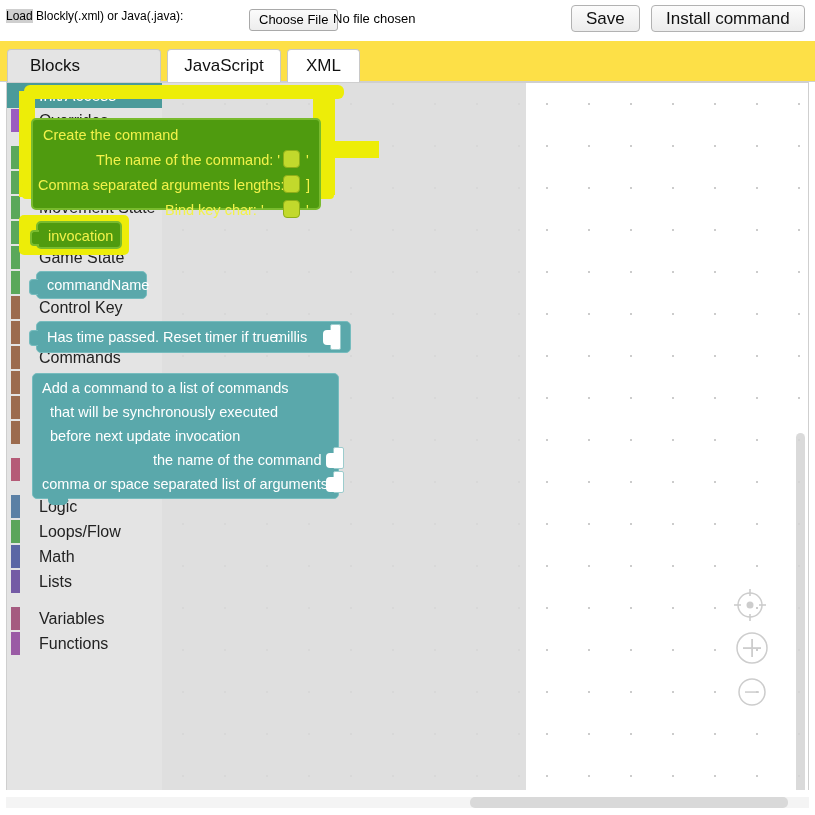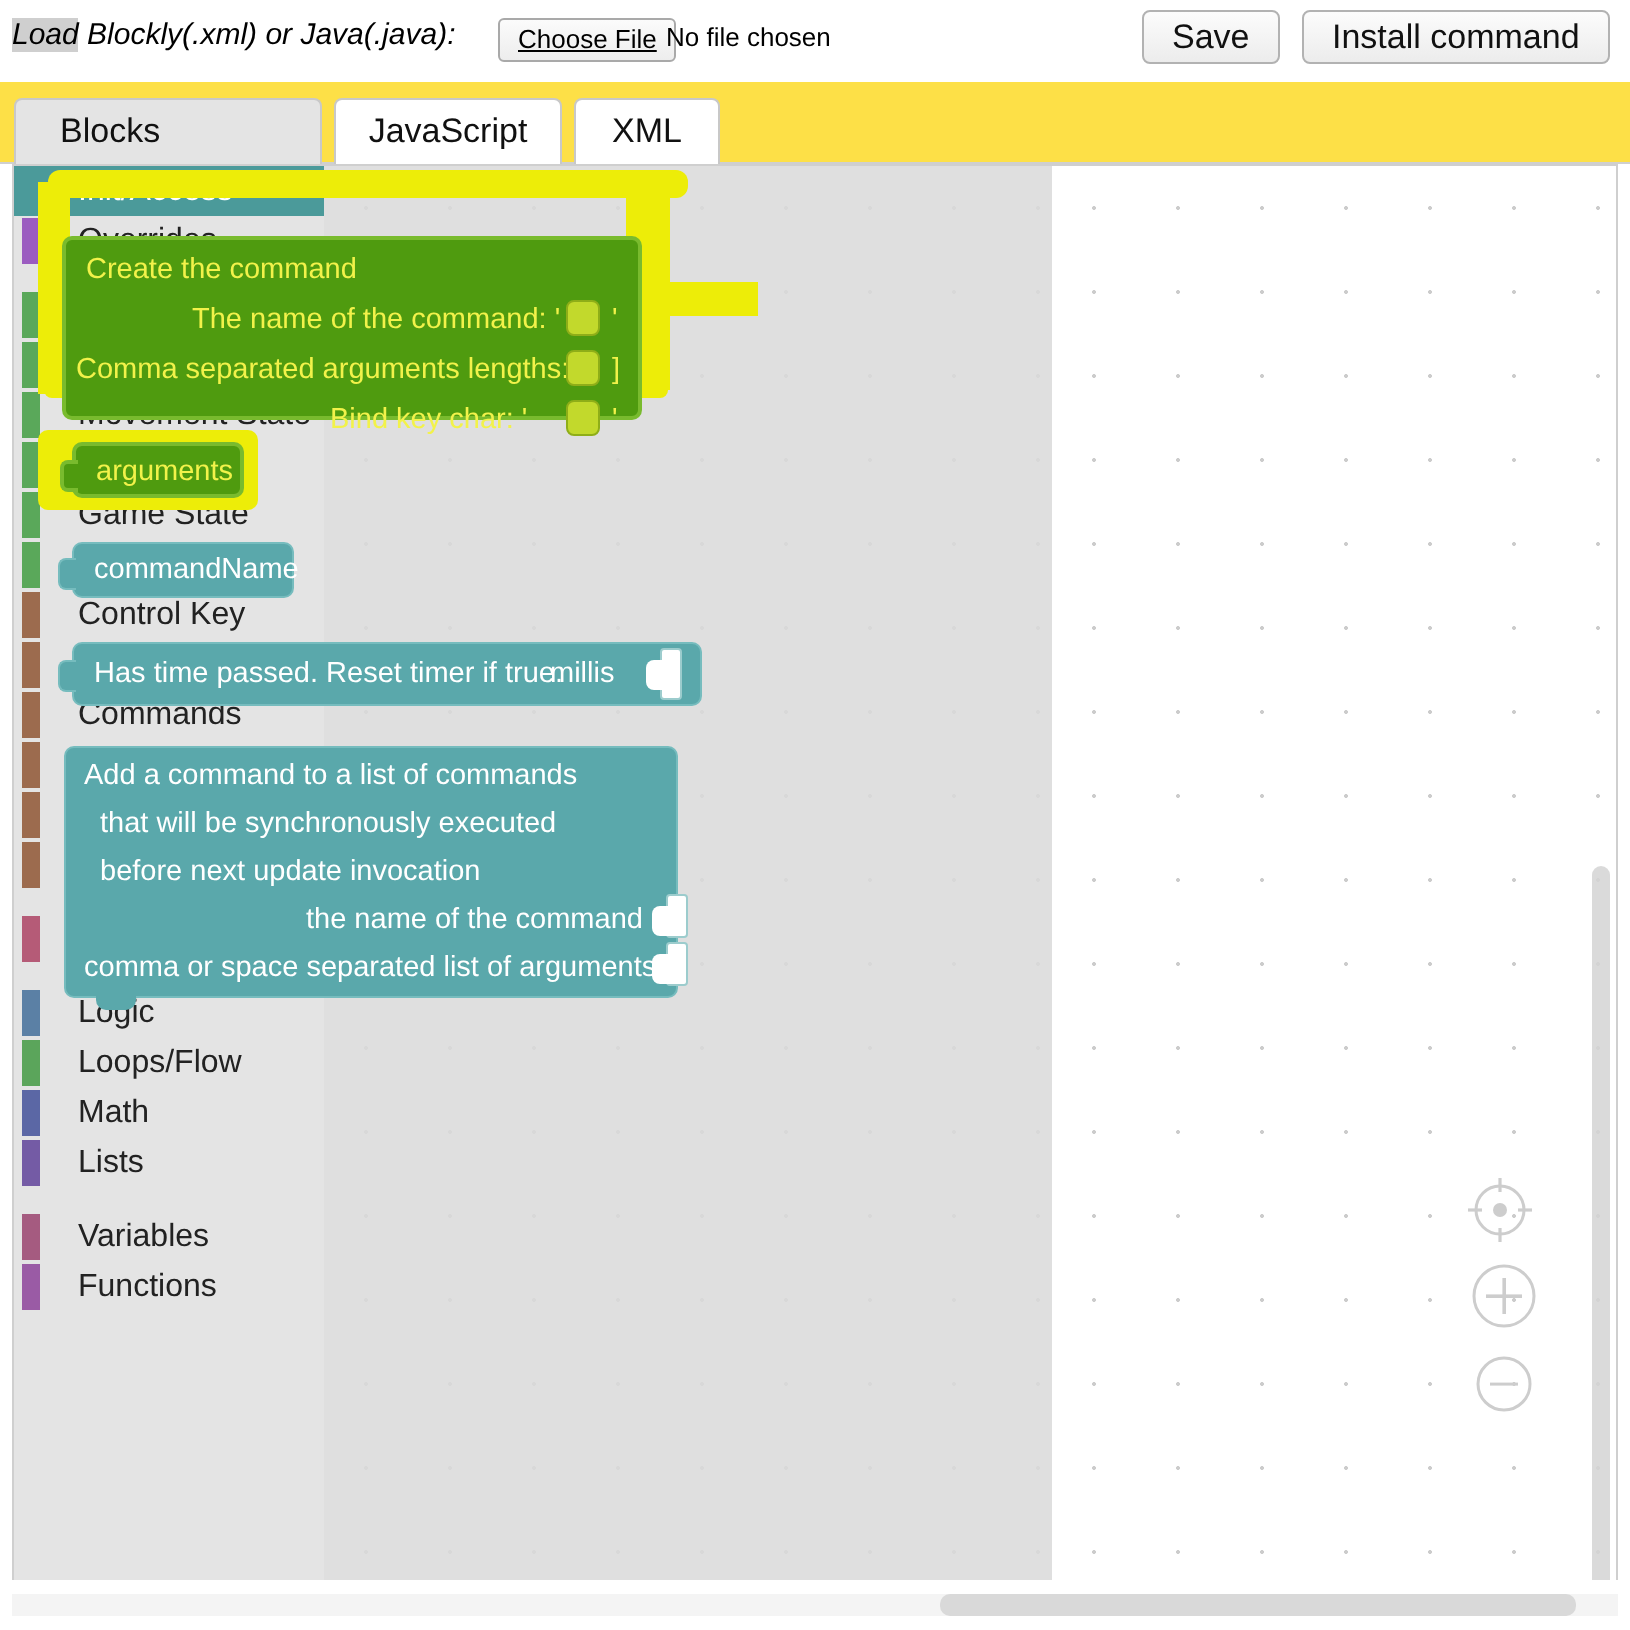--- a/index.html
+++ b/index.html
@@ -16,32 +16,31 @@
     background: #ffffff;
   }
 
   
   .topbar {
     position: absolute; left: 0; top: 0; width: 815px; height: 41px;
     background: #ffffff;
   }
   .loadlabel {
     position: absolute; left: 6px; top: 9px;
-    font-style: italic; font-size: 15px; color: #000;
+    font-size: 12px; color: #000;
     white-space: nowrap;
   }
   .loadlabel .sel { background: #cfcfcf; }
   .choose-file {
     position: absolute; left: 249px; top: 9px;
     height: 22px; padding: 1px 9px 2px 9px;
     border: 1px solid #a9a9a9; border-radius: 3px;
     background: linear-gradient(#fbfbfb,#ededed);
     font-size: 13px; color: #000; line-height: 18px;
     font-family: "Liberation Sans", sans-serif;
-    text-decoration: underline;
   }
   .nofile {
     position: absolute; left: 333px; top: 11px;
     font-size: 13px; color: #000;
   }
   .btn-std {
     position: absolute; top: 5px;
     height: 27px; padding: 0 14px;
     border: 1px solid #b2b2b2; border-radius: 4px;
     background: linear-gradient(#fcfcfc,#ececec);
@@ -301,21 +300,21 @@
       <div class="field" style="left:250px; top:55px;"></div>
       <div class="blk-line" style="left:273px; top:57px;">]</div>
 
       <div class="blk-line" style="left:132px; top:82px;">Bind key char: '</div>
       <div class="field" style="left:250px; top:80px;"></div>
       <div class="blk-line" style="left:273px; top:82px;">'</div>
     </div>
 
     <div class="blk blk-green" id="blk-arguments" style="left:29px; top:138px; width:86px; height:28px;">
       <div class="plug plug-green"></div>
-      <div class="blk-line" style="left:10px; top:5px;">arguments</div>
+      <div class="blk-line" style="left:10px; top:5px;">invocation</div>
     </div>
 
     <div class="blk blk-teal" id="blk-commandname" style="left:29px; top:188px; width:111px; height:28px;">
       <div class="plug plug-teal"></div>
       <div class="blk-line" style="left:10px; top:5px;">commandName</div>
     </div>
 
     <div class="blk blk-teal" id="blk-timepassed" style="left:29px; top:238px; width:315px; height:32px;">
       <div class="plug plug-teal" style="top:8px;"></div>
       <div class="blk-line" style="left:10px; top:7px;">Has time passed. Reset timer if true.</div>

